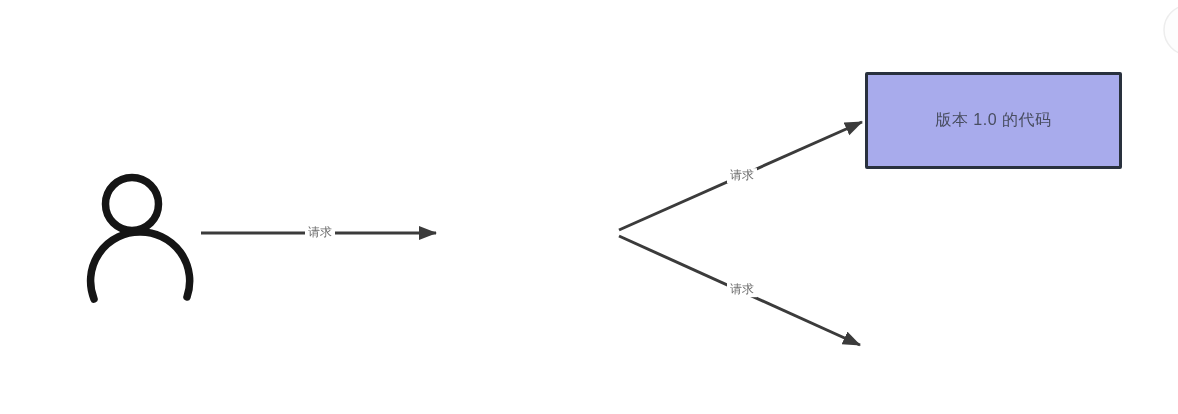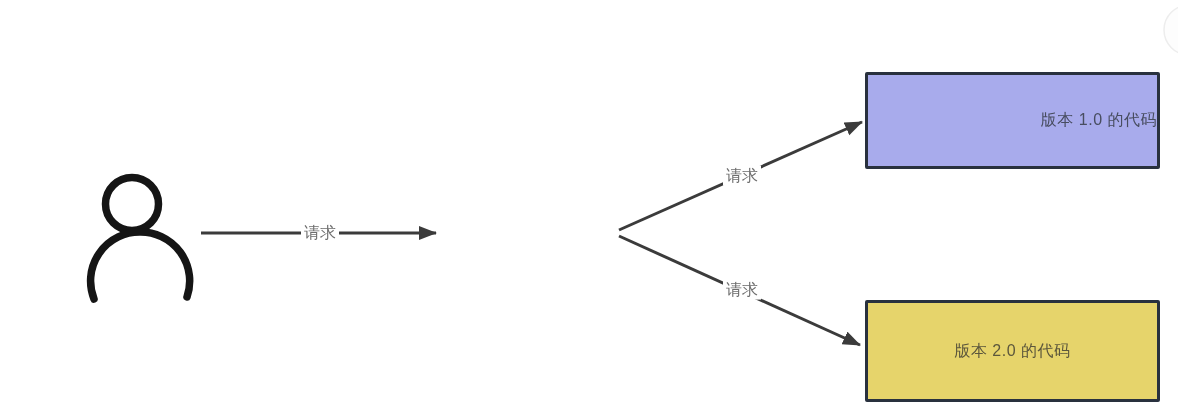--- a/index.html
+++ b/index.html
@@ -52,21 +52,21 @@
     color: var(--text, #4a4f45);
     font-size: 16px;
     letter-spacing: 0.5px;
     white-space: nowrap;
   }
   .edge-label {
     position: absolute;
     transform: translate(-50%, -52%);
     background: #ffffff;
     color: var(--edge-label, #6e6e6e);
-    font-size: 16px;
+    font-size: 12px;
     line-height: 1.25;
     padding: 0 3px;
     white-space: nowrap;
   }
 </style>
 </head>
 <body>
 
 <div class="stage" style="--edge-label: #6e6e6e;">
 
@@ -83,24 +83,21 @@
     </g>
 
     <line class="edge-line" x1="201" y1="233" x2="436" y2="233" marker-end="url(#arrow)"></line>
     <line class="edge-line" x1="619" y1="230" x2="862" y2="122" marker-end="url(#arrow)"></line>
     <line class="edge-line" x1="619" y1="236" x2="860" y2="345" marker-end="url(#arrow)"></line>
 
     <circle class="corner-circle" cx="1189" cy="30" r="25"></circle>
   </svg>
 
 
-  <div class="node" style="left: 865px; top: 72px; width: 295px; height: 97px; justify-content: flex-end; --fill: #a8abec; --border: #29313e; --text: #484d60;">
+  <div class="node" style="left: 865px; top: 72px; width: 257px; height: 97px; --fill: #a8abec; --border: #29313e; --text: #484d60;">
     <span class="node-label">版本 1.0 的代码</span>
   </div>
 
-  <div class="node" style="left: 865px; top: 300px; width: 295px; height: 102px; --fill: #e6d46b; --border: #29313e; --text: #5c573c;">
-    <span class="node-label">版本 2.0 的代码</span>
-  </div>
 
   <span class="edge-label" style="left:320px; top:233px;">请求</span>
   <span class="edge-label" style="left:742px; top:176px;">请求</span>
   <span class="edge-label" style="left:742px; top:290px;">请求</span>
 </div>
 
 </body></html>

